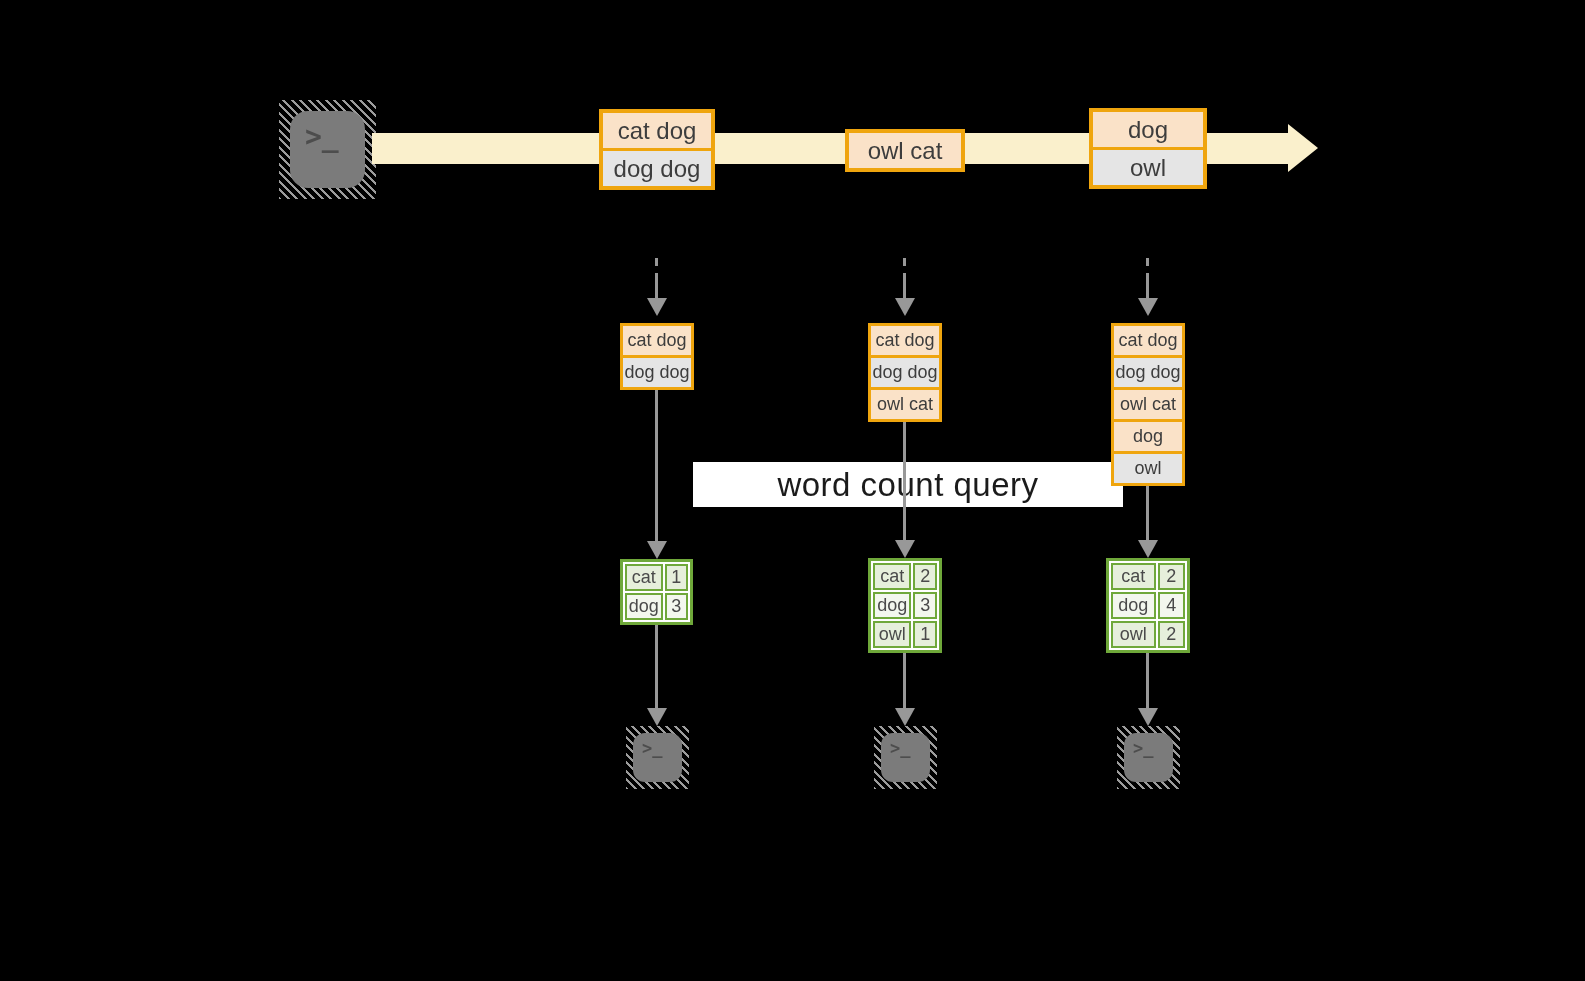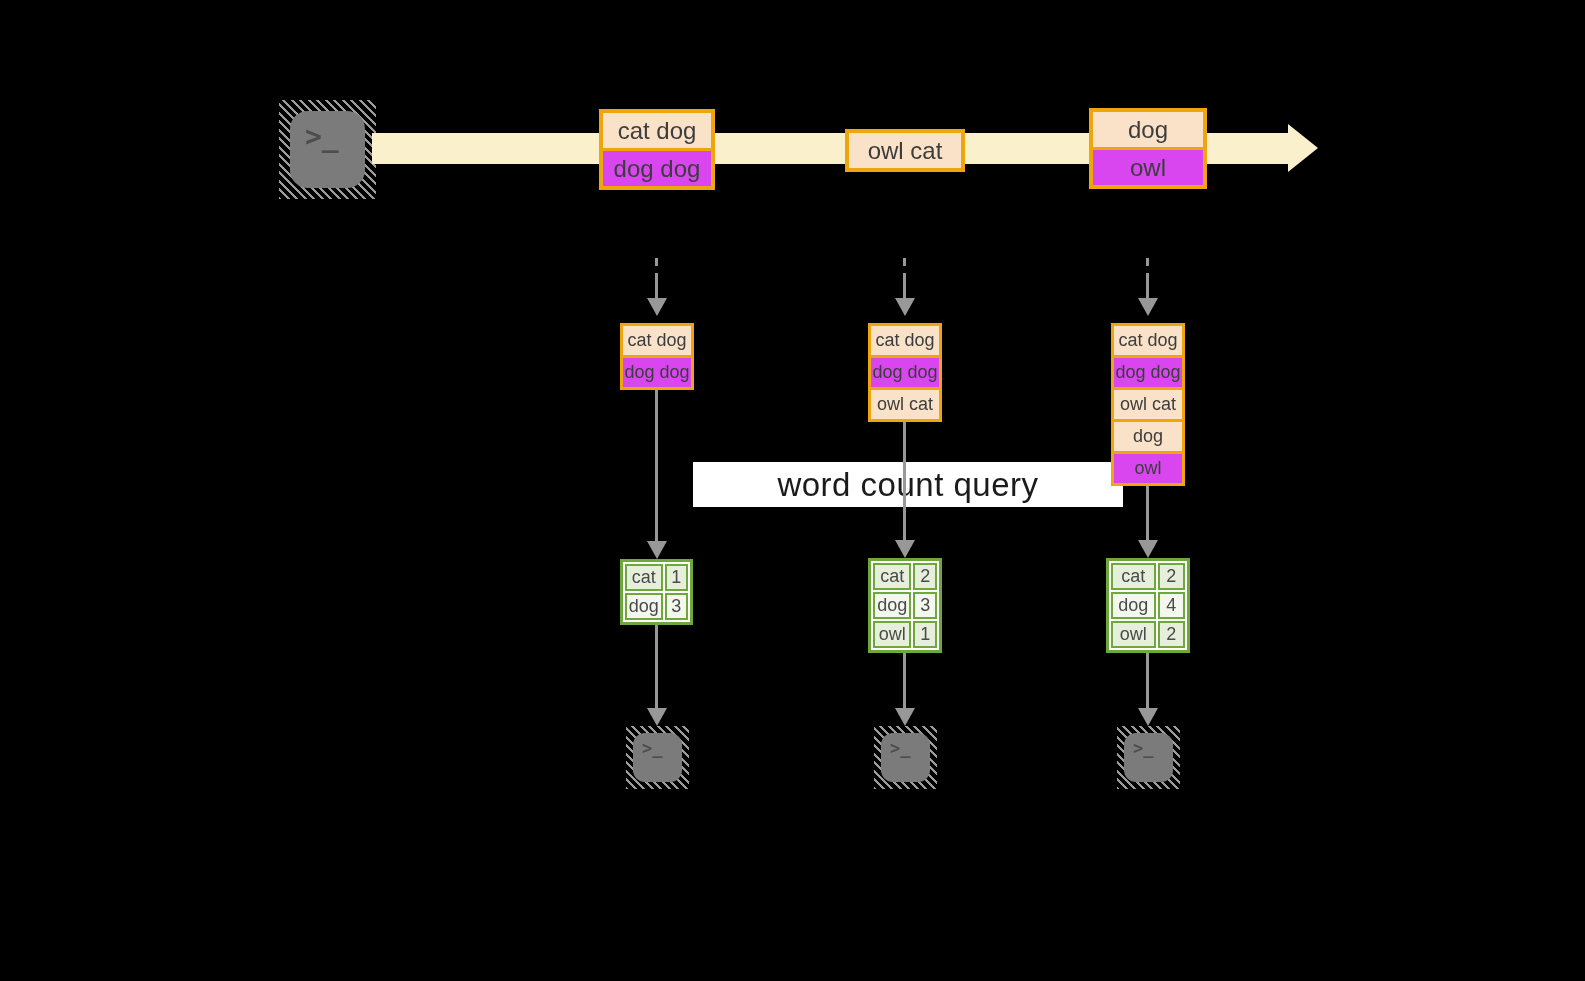--- a/index.html
+++ b/index.html
@@ -73,21 +73,21 @@
   }
   .stack .row {
     height: 29px; line-height: 29px;
     text-align: center;
     font-size: 18px;
     color: #3d3d3d;
   }
   .stack .row + .row { margin-top: 3px; }
 
   .peach { background: #fae2c8; }
-  .cream { background: #d946ef; }
+  .cream { background: #e5e5e5; }
 
   
   .vline {
     position: absolute;
     width: 3px;
     background: #989898;
     z-index: 2;
   }
   .vline.dashed {
     background: linear-gradient(to bottom, #989898 0 8px, transparent 8px 15px, #989898 15px 40px);

